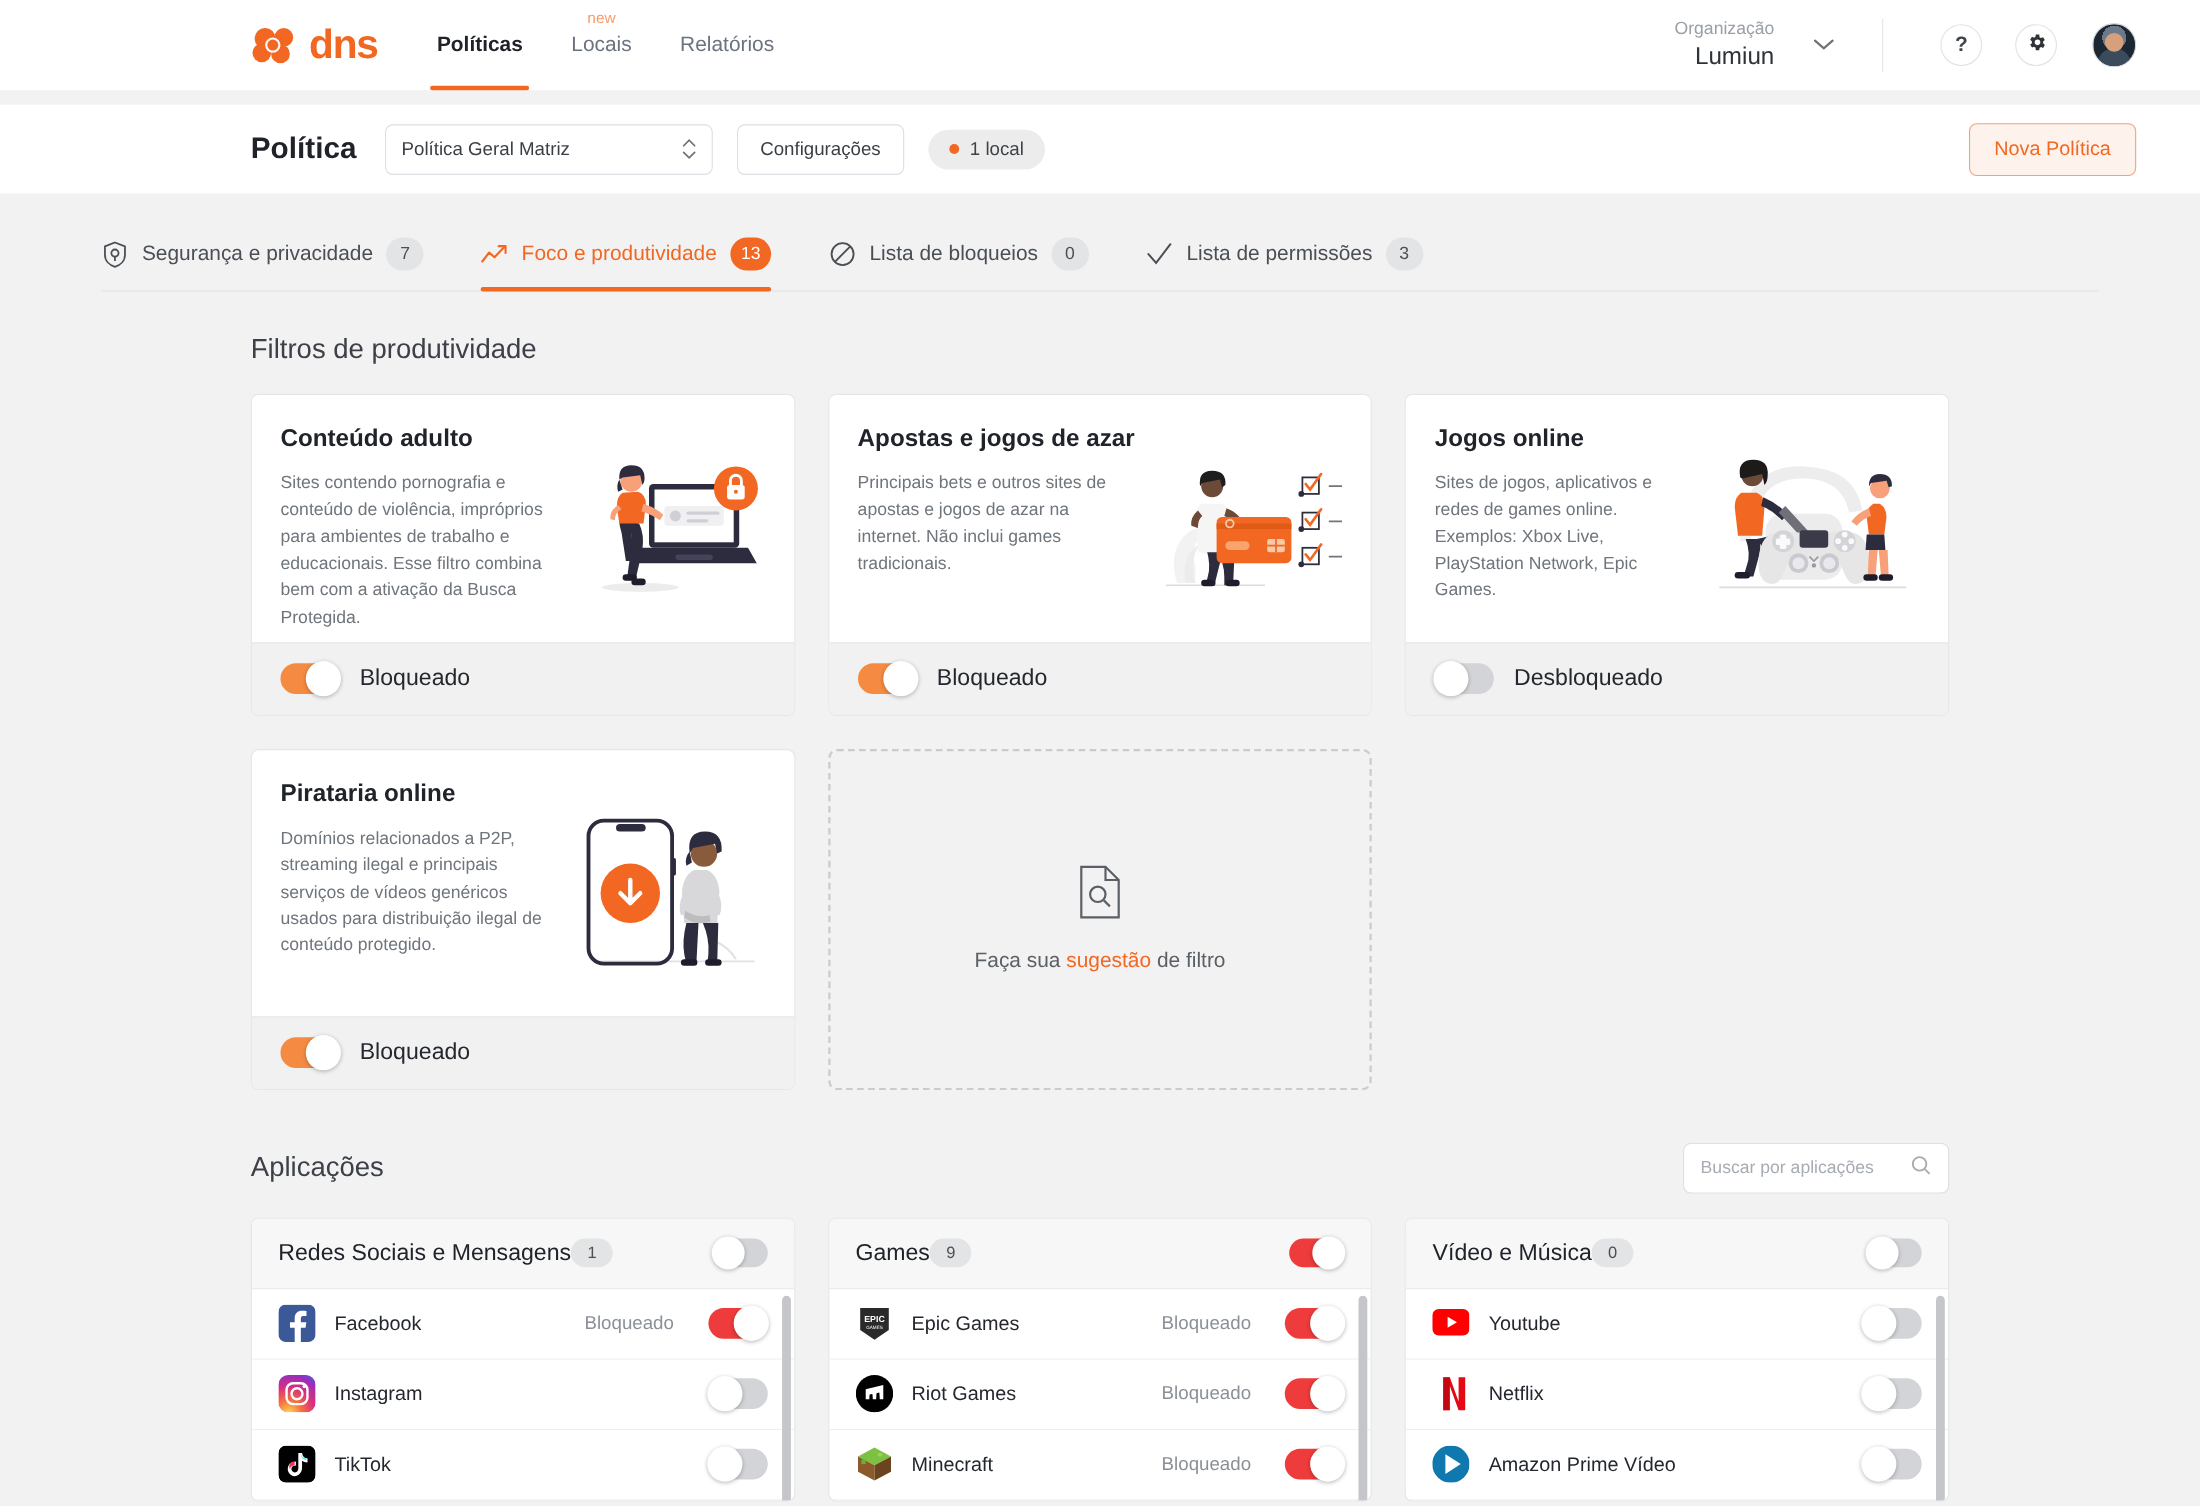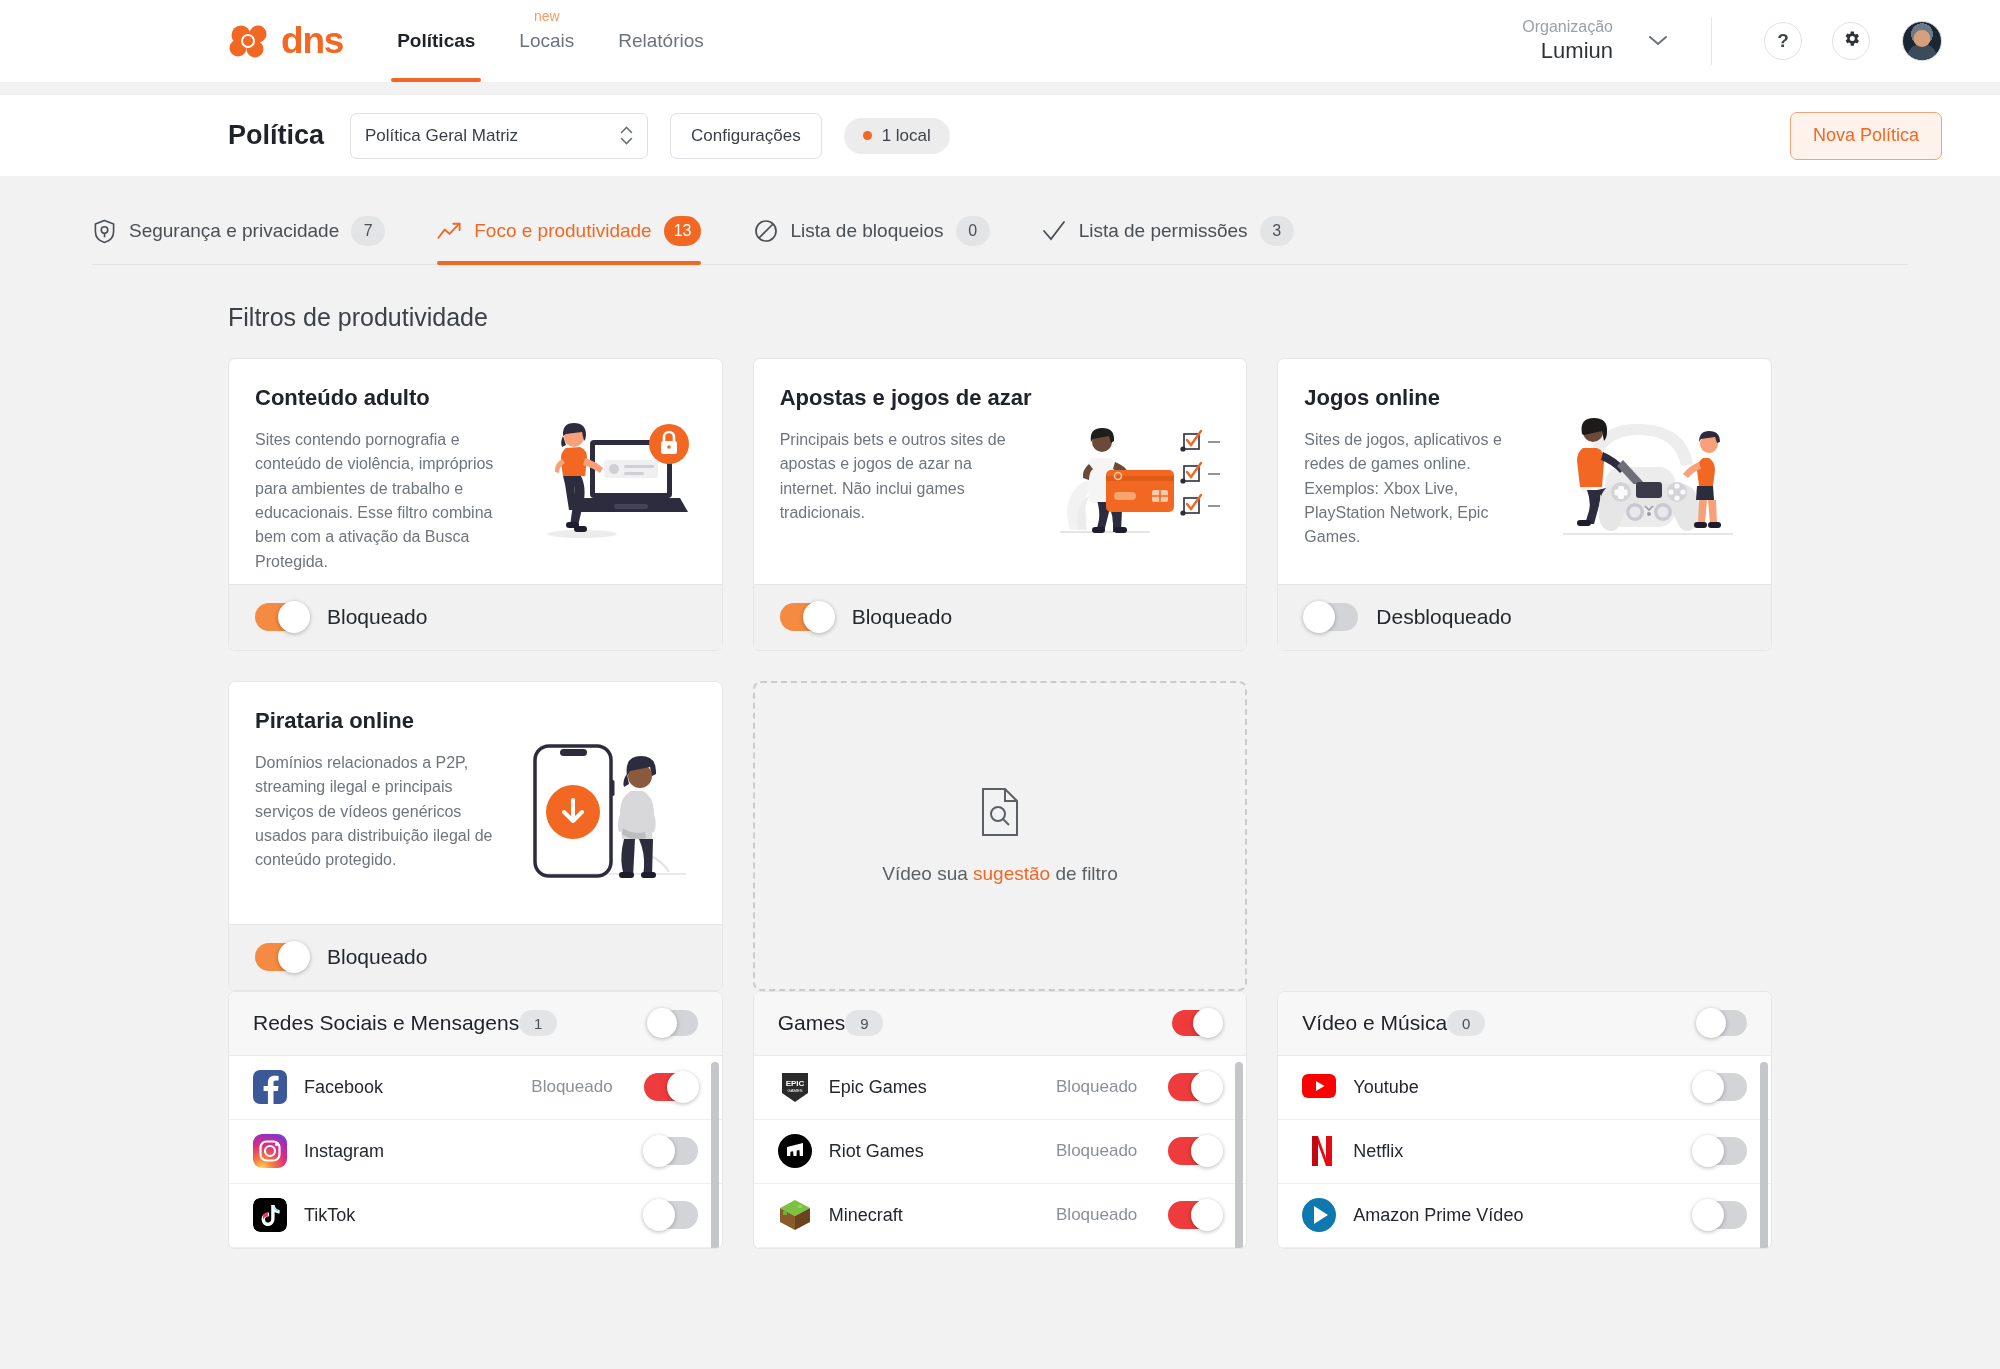--- a/index.html
+++ b/index.html
@@ -533,26 +533,38 @@
       <div class="suggestion">
         <span>
           <svg width="42" height="50" viewBox="0 0 42 50" fill="none" stroke="#5b6066" stroke-width="2">
             <path d="M4 2 h22 l12 12 v34 H4 Z"></path>
             <path d="M26 2 v12 h12"></path>
             <circle cx="19" cy="27" r="7"></circle>
             <path d="M24.5 32.5 L30 38"></path>
           </svg>
         </span>
         <div class="suggestion-text">
-          <span>Vídeo sua </span><b>sugestão</b><span> de filtro</span>
-        </div>
-      </div>
-
-    </div>
-
+          <span>Faça sua </span><b>sugestão</b><span> de filtro</span>
+        </div>
+      </div>
+
+    </div>
+
+    <div class="apps-head">
+      <div class="section-title" style="margin:0;">Aplicações</div>
+      <div class="search-box">
+        <input type="text" placeholder="Buscar por aplicações" style="">
+        <span>
+          <svg width="19" height="19" viewBox="0 0 20 20" fill="none" stroke="#a7acb2" stroke-width="1.8">
+            <circle cx="8.5" cy="8.5" r="6.5"></circle>
+              <path d="M13.3 13.3 L18 18"></path>
+          </svg>
+        </span>
+      </div>
+    </div>
 
     <div class="grid">
 
       <div class="appcard">
         <div class="appcard-head">
           <span class="appcard-title">Redes Sociais e Mensagens</span>
           <span class="cat-badge">1</span>
           <div class="tg sm" style="margin-left:auto">
               <span class="knob"></span>
             </div>

